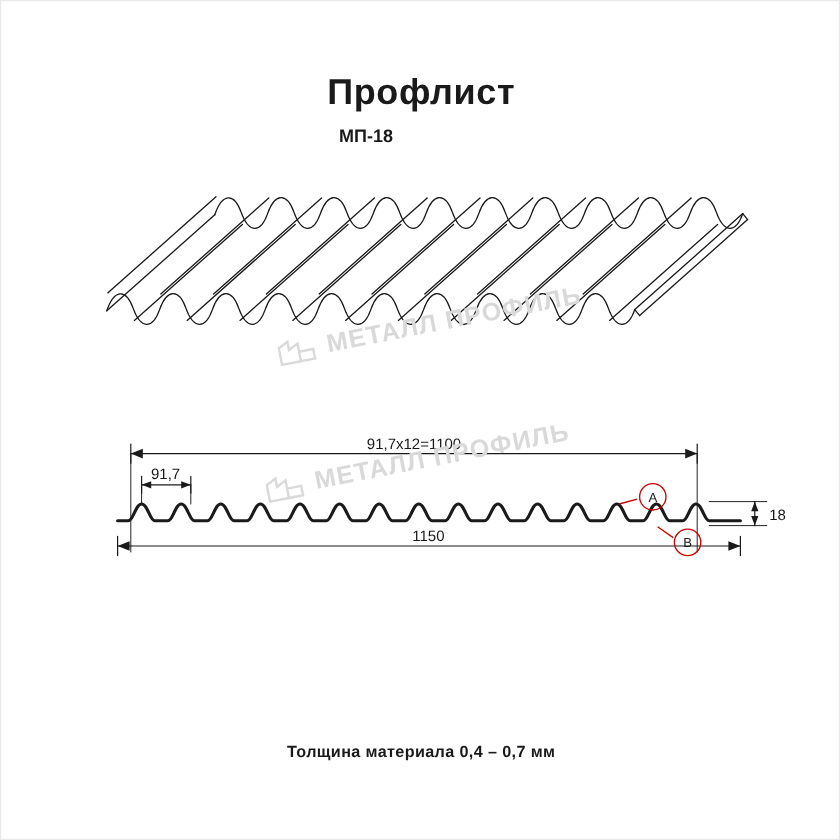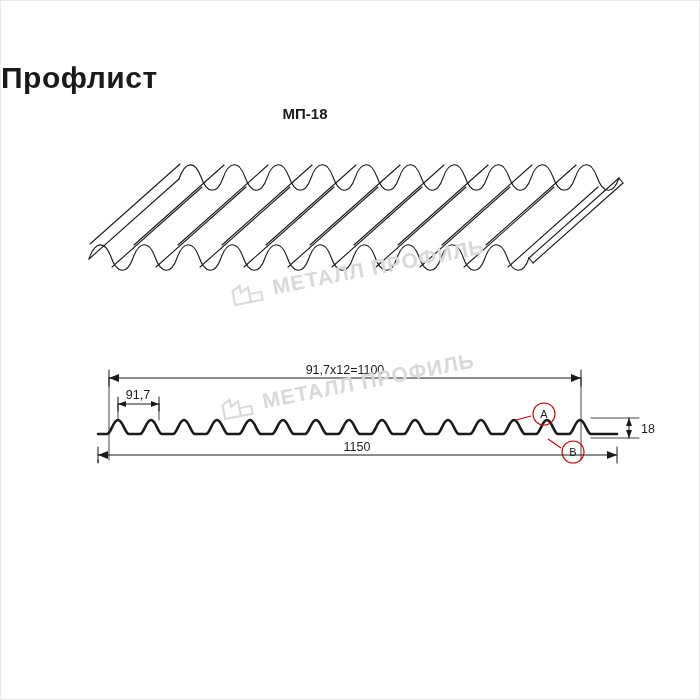--- a/index.html
+++ b/index.html
@@ -20,21 +20,21 @@
     width: 700px;
     height: 700px;
     border: 1px solid #e9e9e9;
     box-sizing: border-box;
   }
   .title {
     position: absolute;
     top: 60px;
     left: 0;
     width: 700px;
-    text-align: left;
+    text-align: center;
     font-size: 30px;
     font-weight: bold;
     letter-spacing: 0.5px;
   }
   .subtitle {
     position: absolute;
     top: 104px;
     left: 0;
     width: 608px;
     text-align: center;
@@ -289,14 +289,15 @@
   </div>
 
   <div class="wm wm2">
     <span class="wm-logo">
       <svg width="34" height="22" viewBox="0 0 34 22">
         <path d="M2,20 L2,6 L10,2 L10,9 L18,5 L18,20 Z M18,12 L30,12 L30,20 L18,20 Z" fill="none" stroke="#d9d9d9" stroke-width="2"></path>
       </svg>
     </span><span>МЕТАЛЛ ПРОФИЛЬ</span>
   </div>
 
+  <div class="footer-note">Толщина материала 0,4 – 0,7 мм</div>
 
 </div>
 
 </body></html>

